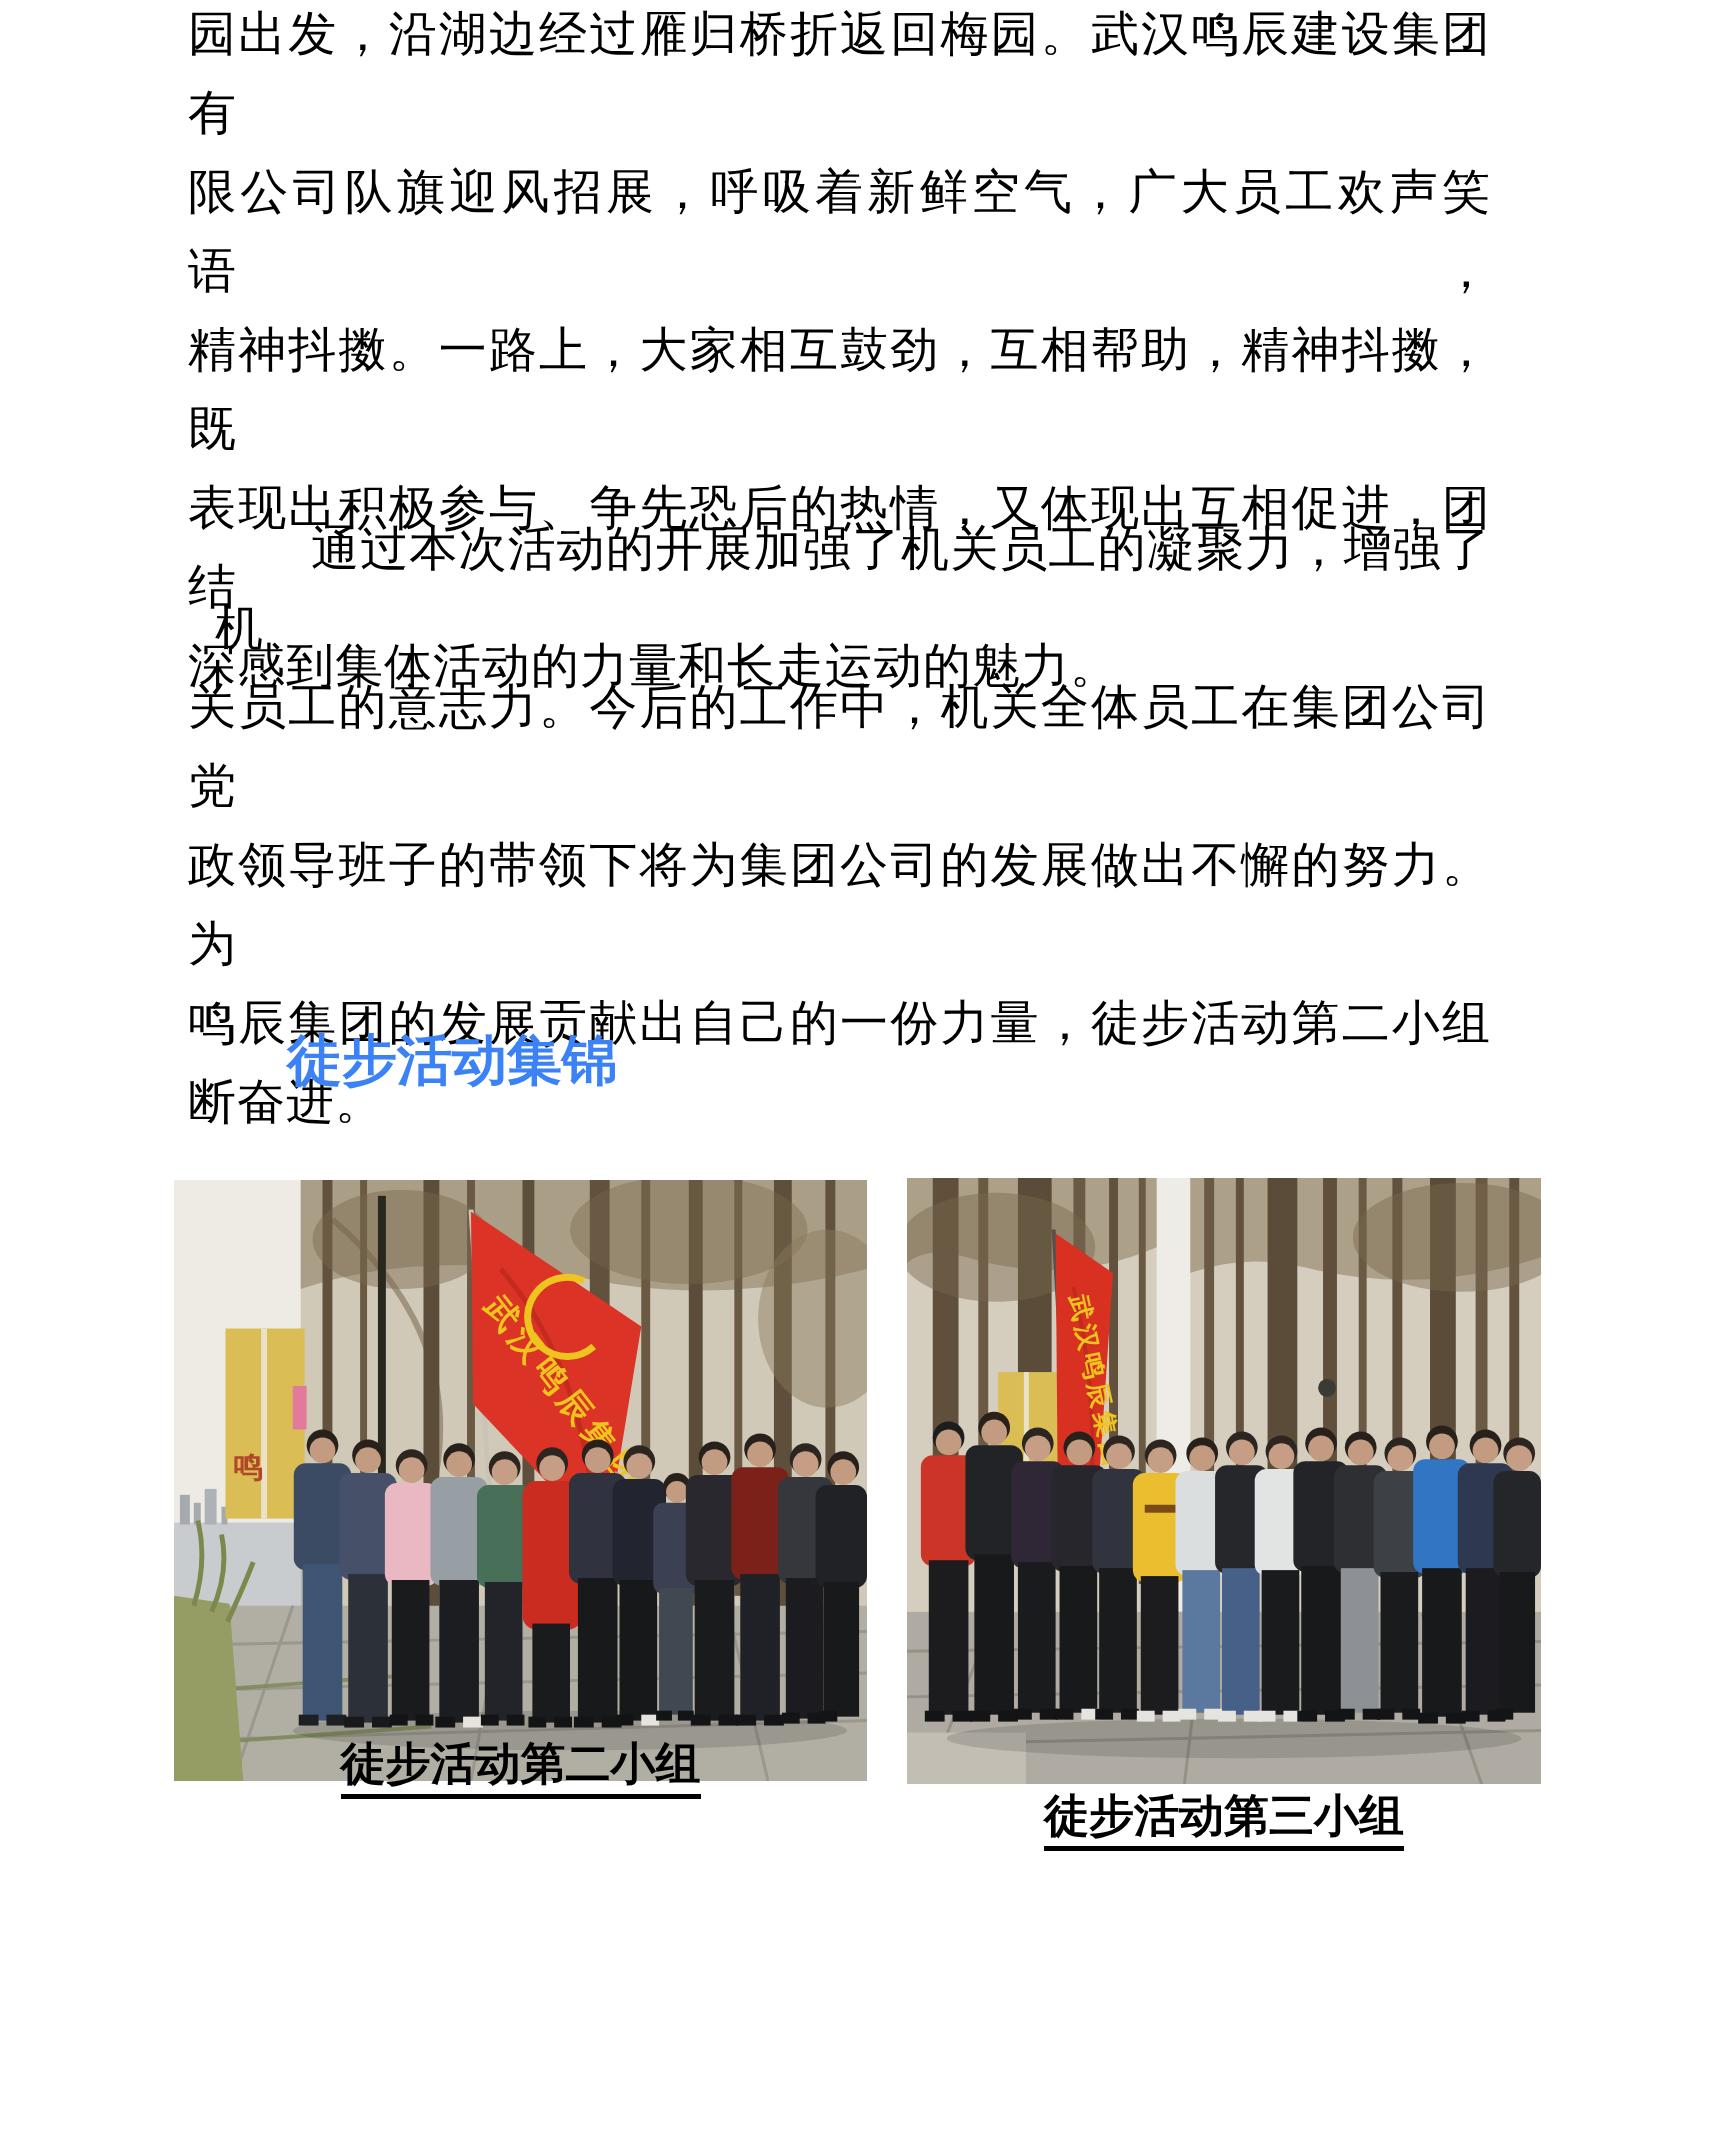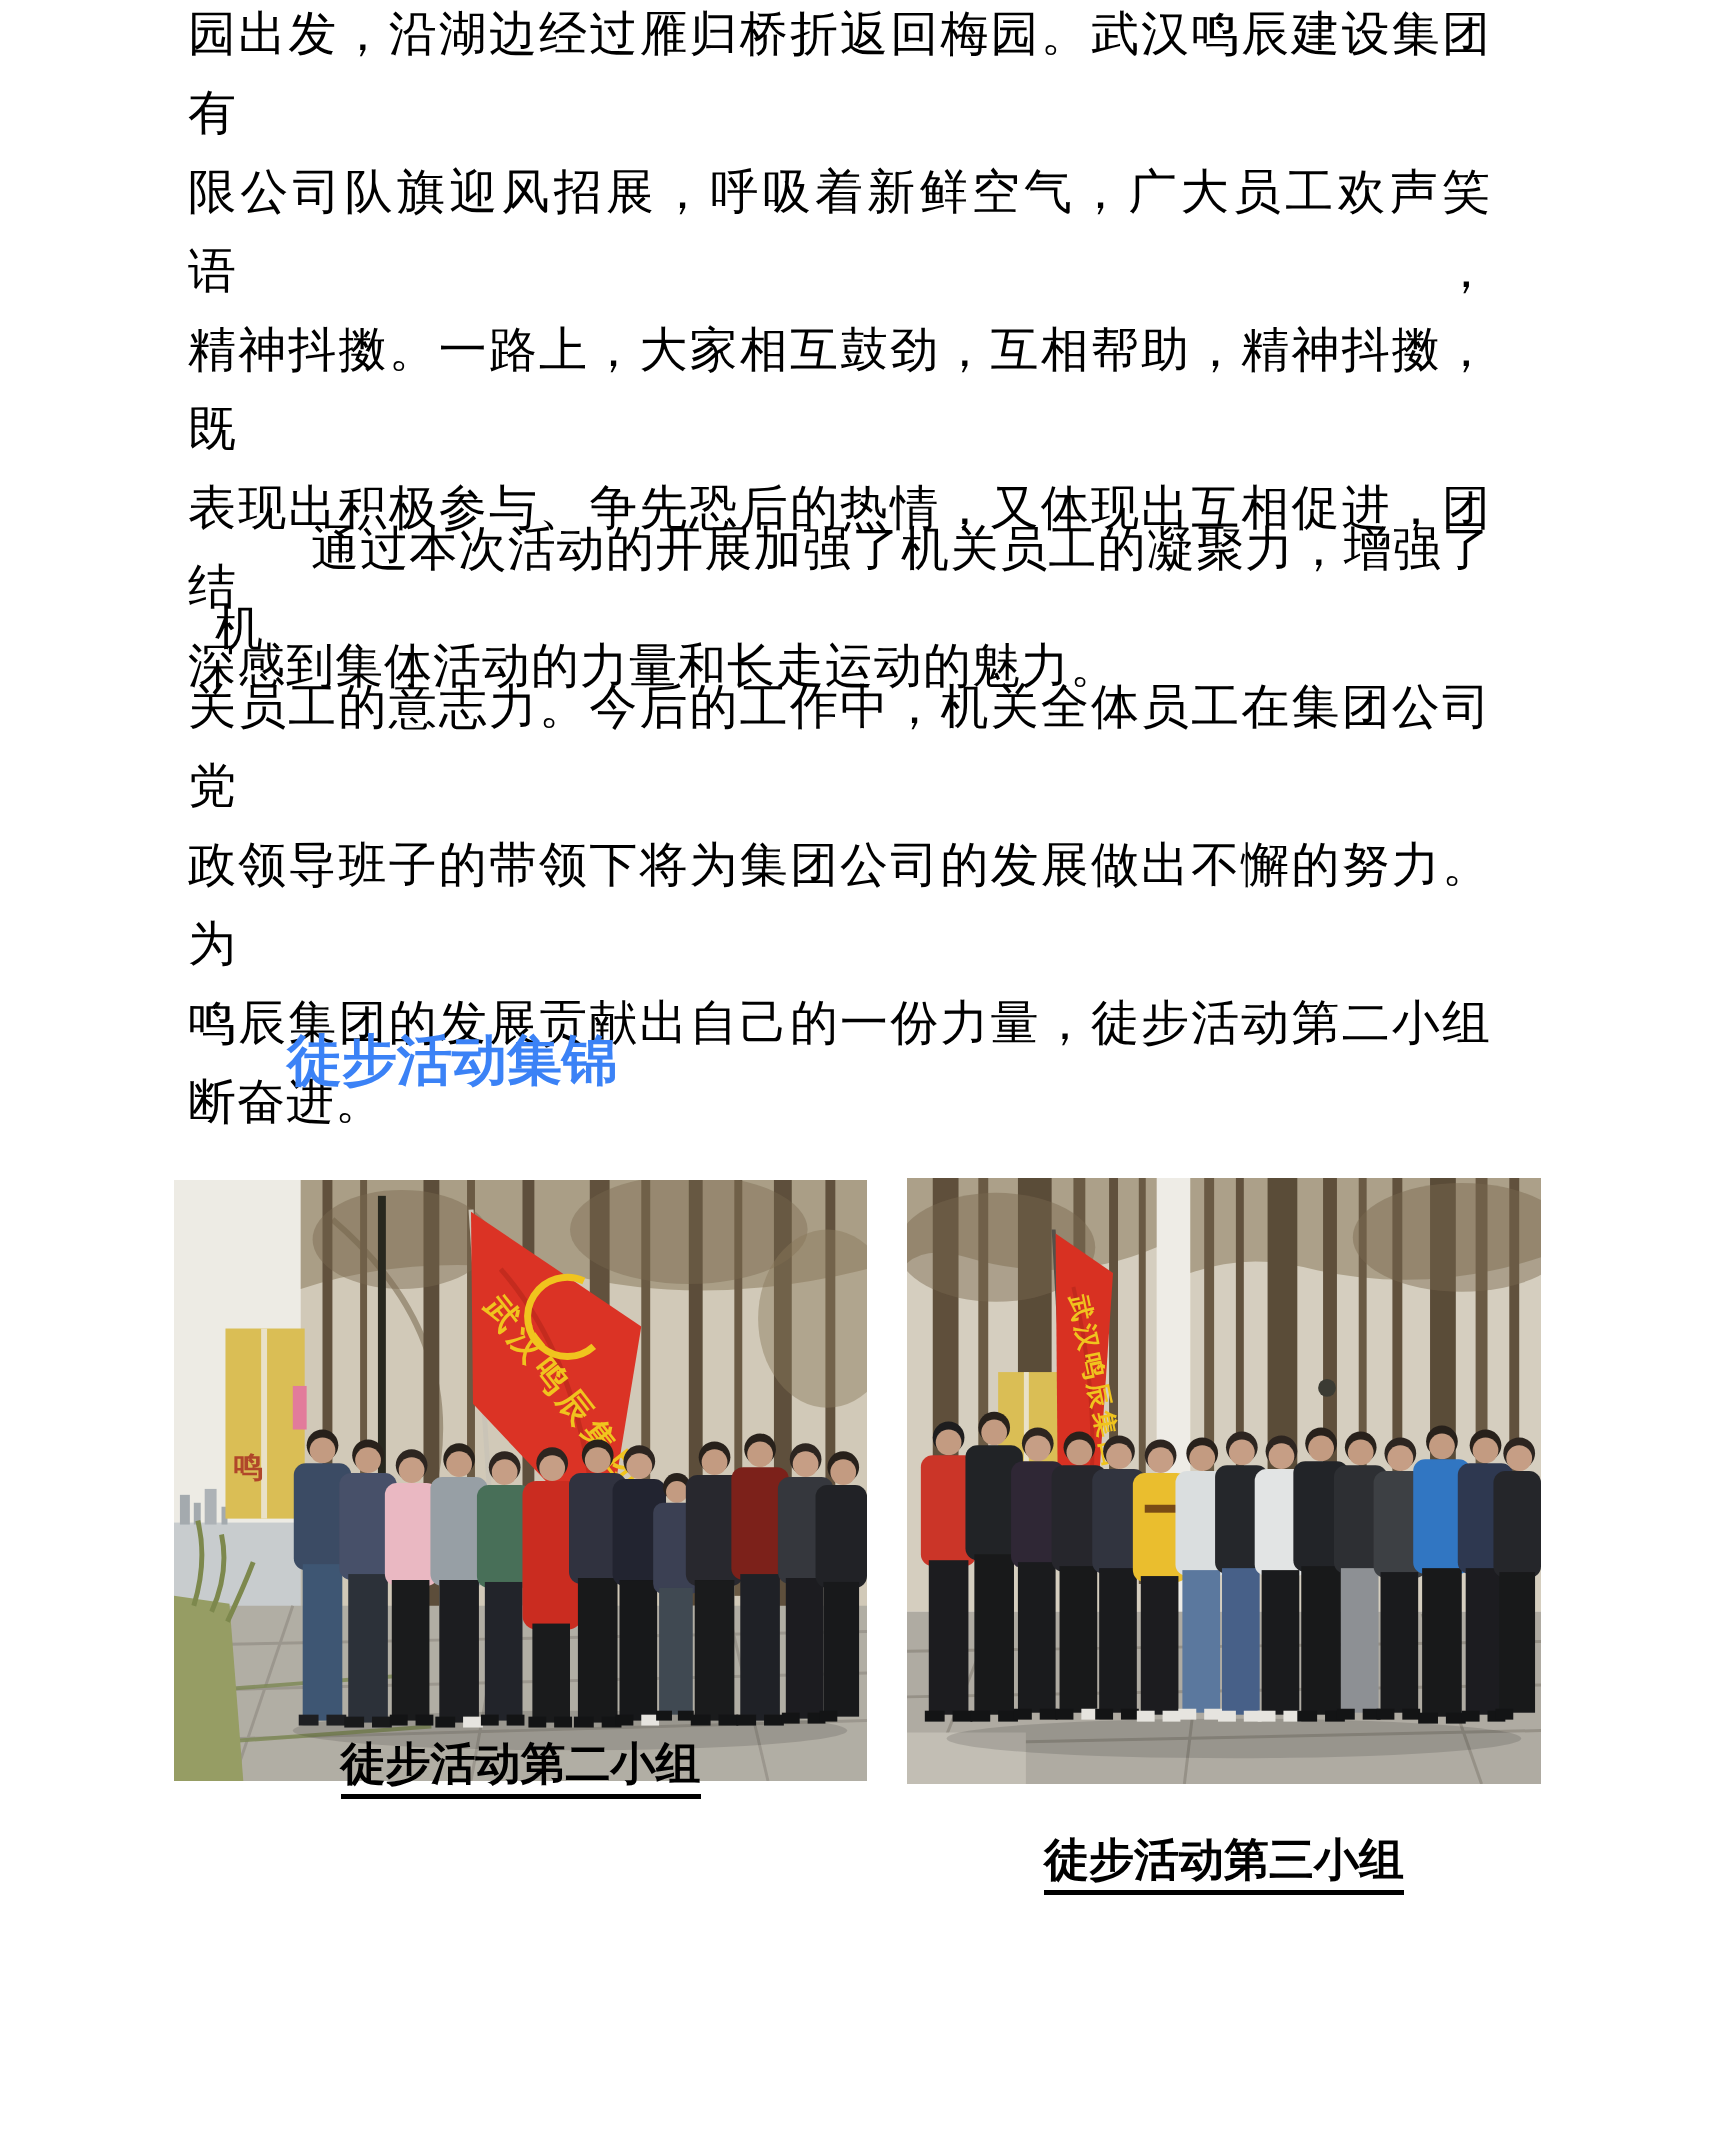--- a/index.html
+++ b/index.html
@@ -44,21 +44,21 @@
   .photo2{left:907px;top:1178px;width:634px;height:606px;}
 
   
   .caption{
     position:absolute;
     font-family:"Liberation Sans",sans-serif;
     font-weight:bold;font-size:45px;line-height:55px;
     text-align:center;color:#000;
   }
   .caption1{left:174px;width:693px;top:1736px;}
-  .caption2{left:907px;width:634px;top:1788px;margin-top:44px;}
+  .caption2{left:907px;width:634px;top:1788px;}
   .caption .ul{
     display:inline-block;
     border-bottom:5px solid #000;
     padding-bottom:3px;
   }
 
   .flagtext{font-family:"Liberation Sans",sans-serif;font-weight:bold;}
 </style>
 </head>
 <body>

